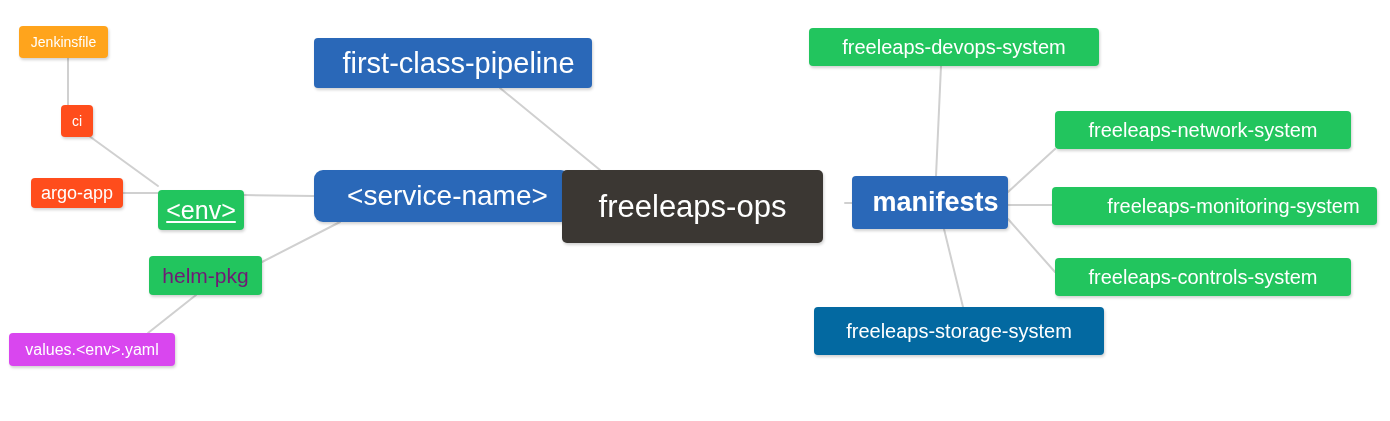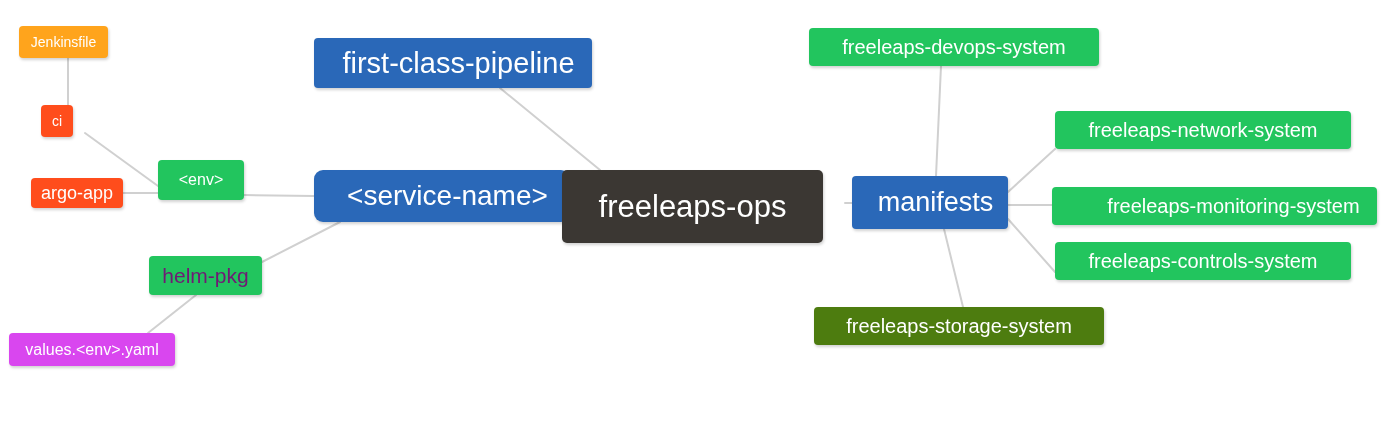--- a/index.html
+++ b/index.html
@@ -73,28 +73,28 @@
       <line x1="570" y1="196" x2="584" y2="200" stroke="#d0d0d0" stroke-width="2" stroke-linecap="round"></line>
       <line x1="845" y1="203" x2="852" y2="203" stroke="#d0d0d0" stroke-width="2" stroke-linecap="round"></line>
       <line x1="936" y1="176" x2="941" y2="66" stroke="#d0d0d0" stroke-width="2" stroke-linecap="round"></line>
       <line x1="1008" y1="192" x2="1055" y2="149" stroke="#d0d0d0" stroke-width="2" stroke-linecap="round"></line>
       <line x1="1008" y1="205" x2="1052" y2="205" stroke="#d0d0d0" stroke-width="2" stroke-linecap="round"></line>
       <line x1="1008" y1="219" x2="1055" y2="272" stroke="#d0d0d0" stroke-width="2" stroke-linecap="round"></line>
       <line x1="944" y1="229" x2="963" y2="307" stroke="#d0d0d0" stroke-width="2" stroke-linecap="round"></line>
     </svg>
   <div id="node-layer">
       <div class="node node-orange" style="left: 19px; top: 26px; width: 89px; height: 32px; font-size: 14px; background: rgb(255, 164, 28); color: rgb(255, 255, 255);">Jenkinsfile</div>
-      <div class="node node-red" style="left: 41px; top: 105px; width: 32px; height: 32px; font-size: 14px; background: rgb(255, 77, 28); color: rgb(255, 255, 255);">ci</div>
+      <div class="node node-red" style="left: 61px; top: 105px; width: 32px; height: 32px; font-size: 14px; background: rgb(255, 77, 28); color: rgb(255, 255, 255);">ci</div>
       <div class="node node-red" style="left: 31px; top: 178px; width: 92px; height: 30px; font-size: 18px; background: rgb(255, 77, 28); color: rgb(255, 255, 255);">argo-app</div>
-      <div class="node node-green" style="left: 158px; top: 160px; width: 86px; height: 40px; font-size: 16px; background: rgb(34, 197, 94); color: rgb(255, 255, 255);">&lt;env&gt;</div>
+      <div class="node node-green" style="left: 158px; top: 190px; width: 86px; height: 40px; font-size: 25px; background: rgb(34, 197, 94); color: rgb(255, 255, 255); text-decoration: underline;">&lt;env&gt;</div>
       <div class="node node-green" style="left: 149px; top: 256px; width: 113px; height: 39px; font-size: 21px; background: rgb(34, 197, 94); color: #701a75;">helm-pkg</div>
       <div class="node node-red" style="left: 9px; top: 333px; width: 166px; height: 33px; font-size: 16px; background: #d946ef; color: rgb(255, 255, 255);">values.&lt;env&gt;.yaml</div>
       <div class="node node-blue" style="left: 314px; top: 38px; width: 278px; height: 50px; font-size: 29px; background: rgb(42, 104, 184); color: rgb(255, 255, 255);">first-class-pipeline</div>
       <div class="node node-blue" style="left: 314px; top: 170px; width: 256px; height: 52px; font-size: 28px; background: rgb(42, 104, 184); color: rgb(255, 255, 255); border-radius: 9px;">&lt;service-name&gt;</div>
       <div class="node node-root" style="left: 562px; top: 170px; width: 261px; height: 73px; font-size: 31px; background: rgb(59, 55, 51); color: rgb(255, 255, 255);">freeleaps-ops</div>
-      <div class="node node-blue" style="left: 852px; top: 176px; width: 156px; height: 53px; font-size: 27px; background: rgb(42, 104, 184); color: rgb(255, 255, 255);">manifests</div>
+      <div class="node node-blue" style="left: 852px; top: 176px; width: 156px; height: 53px; font-size: 27px; background: rgb(42, 104, 184); color: rgb(255, 255, 255); font-weight: bold;">manifests</div>
       <div class="node node-green" style="left: 797px; top: 28px; width: 290px; height: 38px; font-size: 20px; background: rgb(34, 197, 94); color: rgb(255, 255, 255); margin-left: 12px;">freeleaps-devops-system</div>
       <div class="node node-green" style="left: 1055px; top: 111px; width: 296px; height: 38px; font-size: 20px; background: rgb(34, 197, 94); color: rgb(255, 255, 255); text-align: right;">freeleaps-network-system</div>
       <div class="node node-green" style="left: 1052px; top: 187px; width: 325px; height: 38px; font-size: 20px; background: rgb(34, 197, 94); color: rgb(255, 255, 255); padding-left: 48px;">freeleaps-monitoring-system</div>
-      <div class="node node-green" style="left: 1055px; top: 242px; width: 296px; height: 38px; font-size: 20px; background: rgb(34, 197, 94); color: rgb(255, 255, 255);">freeleaps-controls-system</div>
-      <div class="node node-green" style="left: 814px; top: 307px; width: 290px; height: 38px; font-size: 20px; background: #4d7c0f; color: rgb(255, 255, 255);">freeleaps-storage-system</div>
+      <div class="node node-green" style="left: 1055px; top: 258px; width: 296px; height: 38px; font-size: 20px; background: rgb(34, 197, 94); color: rgb(255, 255, 255);">freeleaps-controls-system</div>
+      <div class="node node-green" style="left: 814px; top: 307px; width: 290px; height: 48px; font-size: 20px; background: #0369a1; color: rgb(255, 255, 255);">freeleaps-storage-system</div>
     </div>
 </div>
 
 </body></html>

